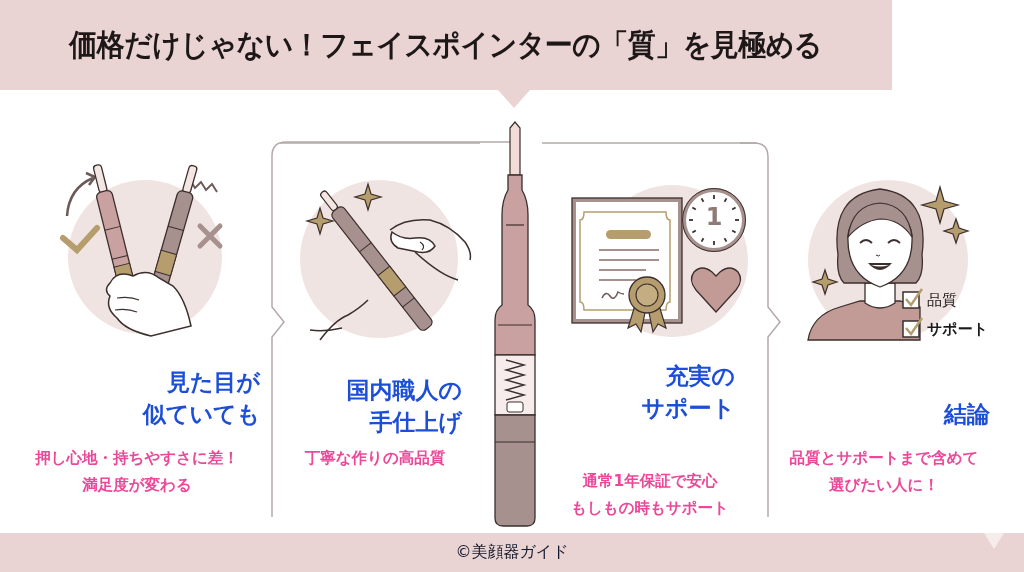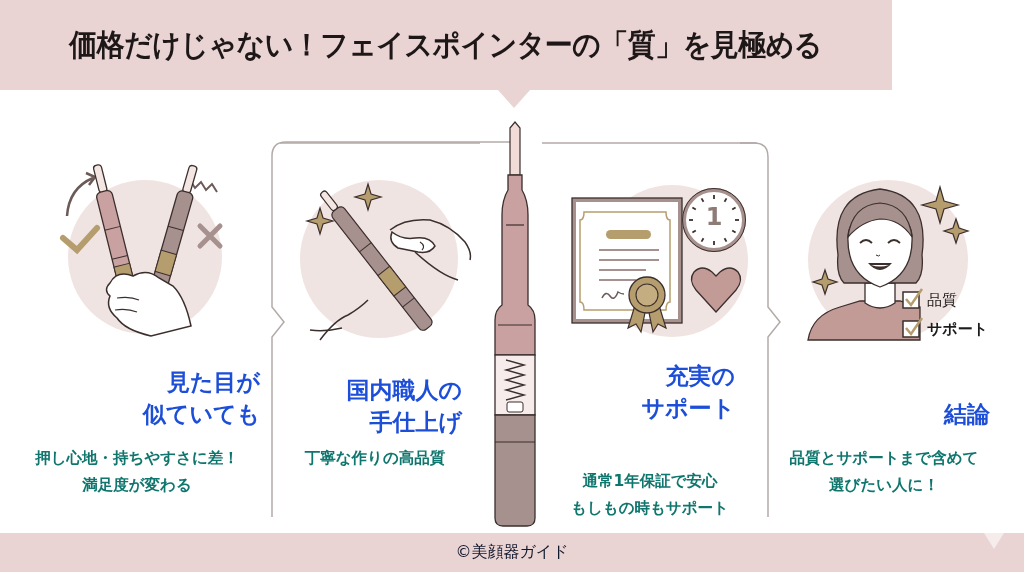--- a/index.html
+++ b/index.html
@@ -32,21 +32,21 @@
     border-left: 10px solid transparent; border-right: 10px solid transparent;
     border-top: 16px solid #f6ecec;
   }
   .circle { position: absolute; border-radius: 50%; background: #f0e4e2; }
 
   .heading {
     position: absolute; text-align: right; font-weight: bold; font-size: 23px; line-height: 32px;
     color: #1d4ed8;
   }
   .desc {
-    position: absolute; text-align: center; font-size: 15.5px; line-height: 27px; color: #0f766e;
+    position: absolute; text-align: center; font-size: 15.5px; line-height: 27px; color: #ec4899;
     font-weight: bold;
   }
 
   .bracket-svg { position: absolute; }
   svg { display: block; overflow: visible; }
 </style>
 </head>
 <body>
 
 <div class="header">

